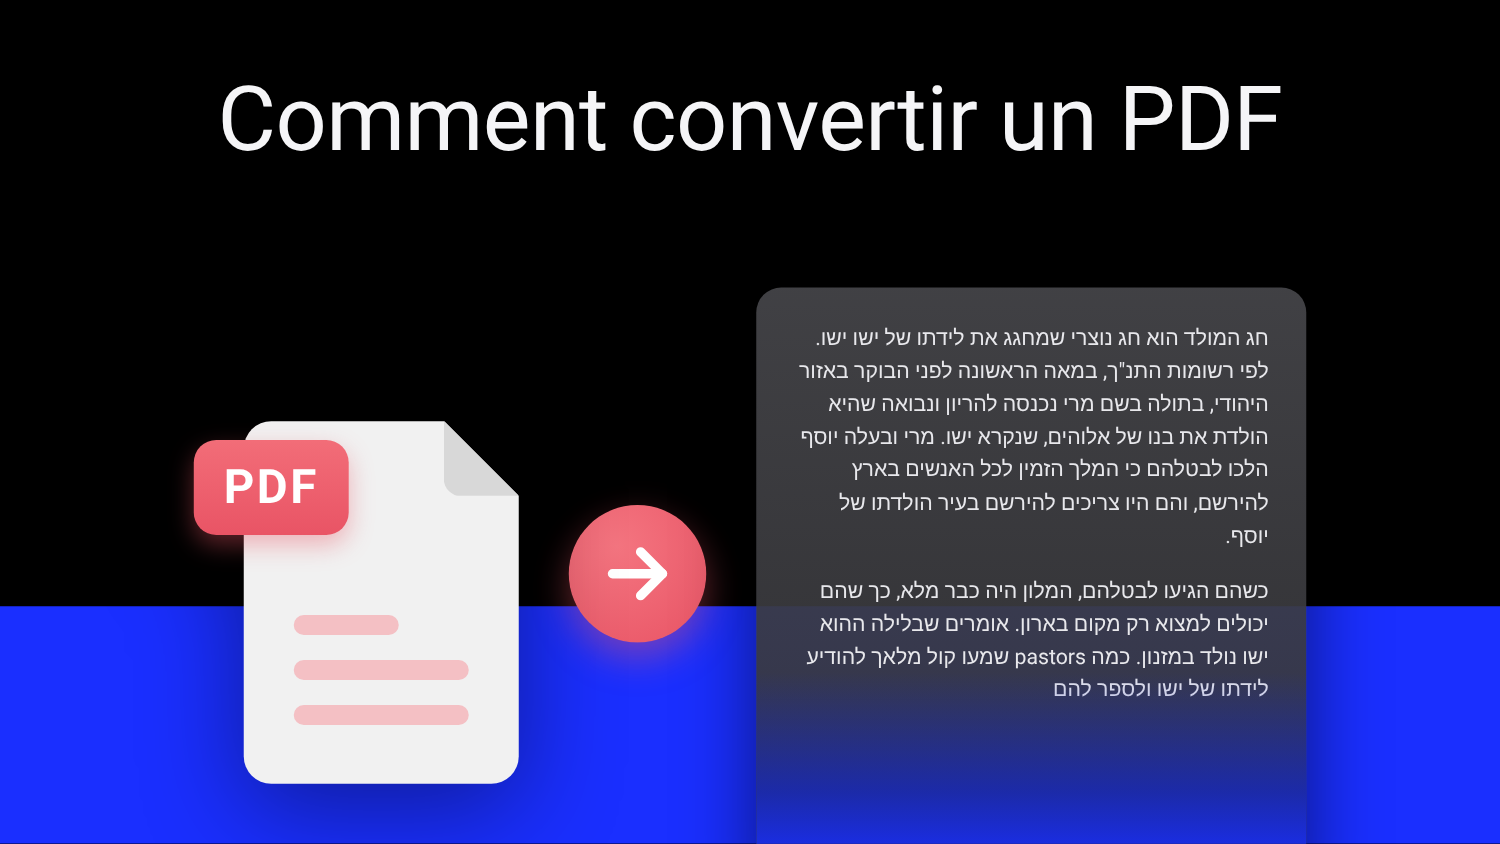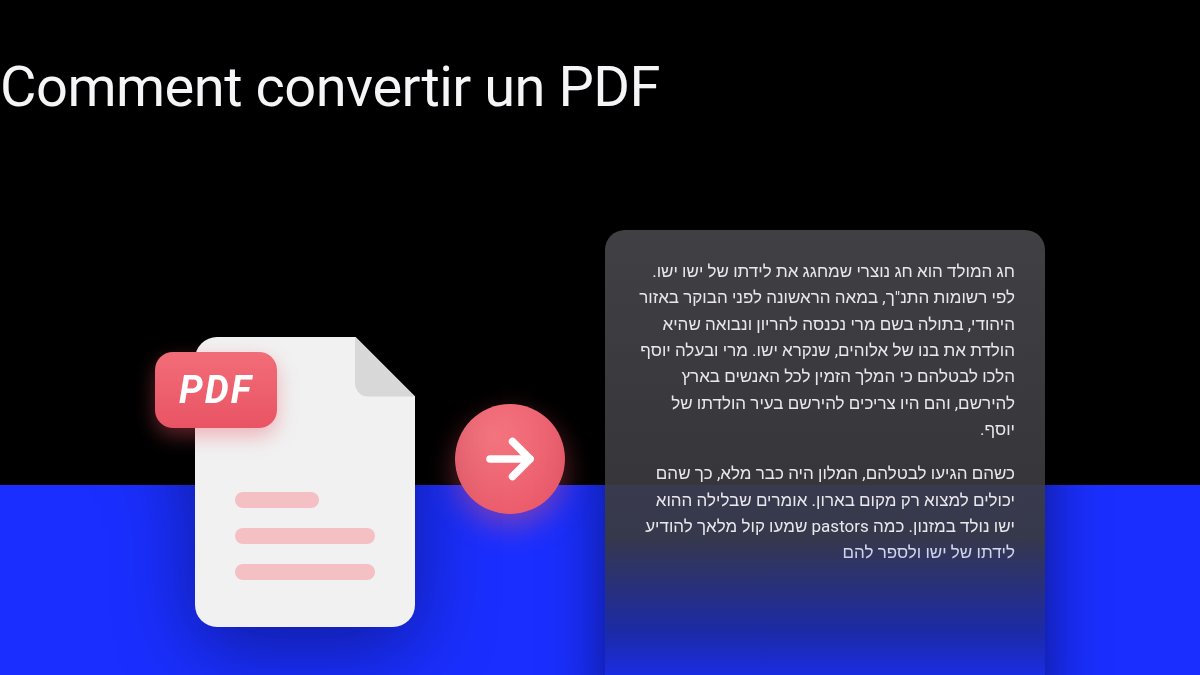--- a/index.html
+++ b/index.html
@@ -17,23 +17,23 @@
     }
     .blue-band {
       position: absolute;
       bottom: 0;
       left: 0;
       right: 0;
       height: 190px;
       background: #1a2fff;
     }
     .title {
-      text-align: left;
+      text-align: center;
       padding-top: 55px;
-      font-size: 56px;
+      font-size: 72px;
       font-weight: 400;
       line-height: 1.15;
       letter-spacing: -0.5px;
     }
     .title-line1 {
       color: #f5f5f7;
     }
     .title-line2 {
       background: linear-gradient(90deg, #b8c6f5 0%, #7aa9f0 50%, #6ba5e8 100%);
       -webkit-background-clip: text;
@@ -109,21 +109,20 @@
       left: 0;
       top: 45px;
       background: linear-gradient(180deg, #f26d78 0%, #e95465 100%);
       color: #fff;
       font-weight: 700;
       font-size: 38px;
       letter-spacing: 2px;
       padding: 16px 24px;
       border-radius: 18px;
       box-shadow: 0 8px 20px rgba(233,84,101,0.4);
-      font-style: italic;
     }
     
     .arrow-circle {
       width: 110px;
       height: 110px;
       border-radius: 50%;
       background: radial-gradient(circle at 35% 30%, #f47580, #e95465);
       display: flex;
       align-items: center;
       justify-content: center;

